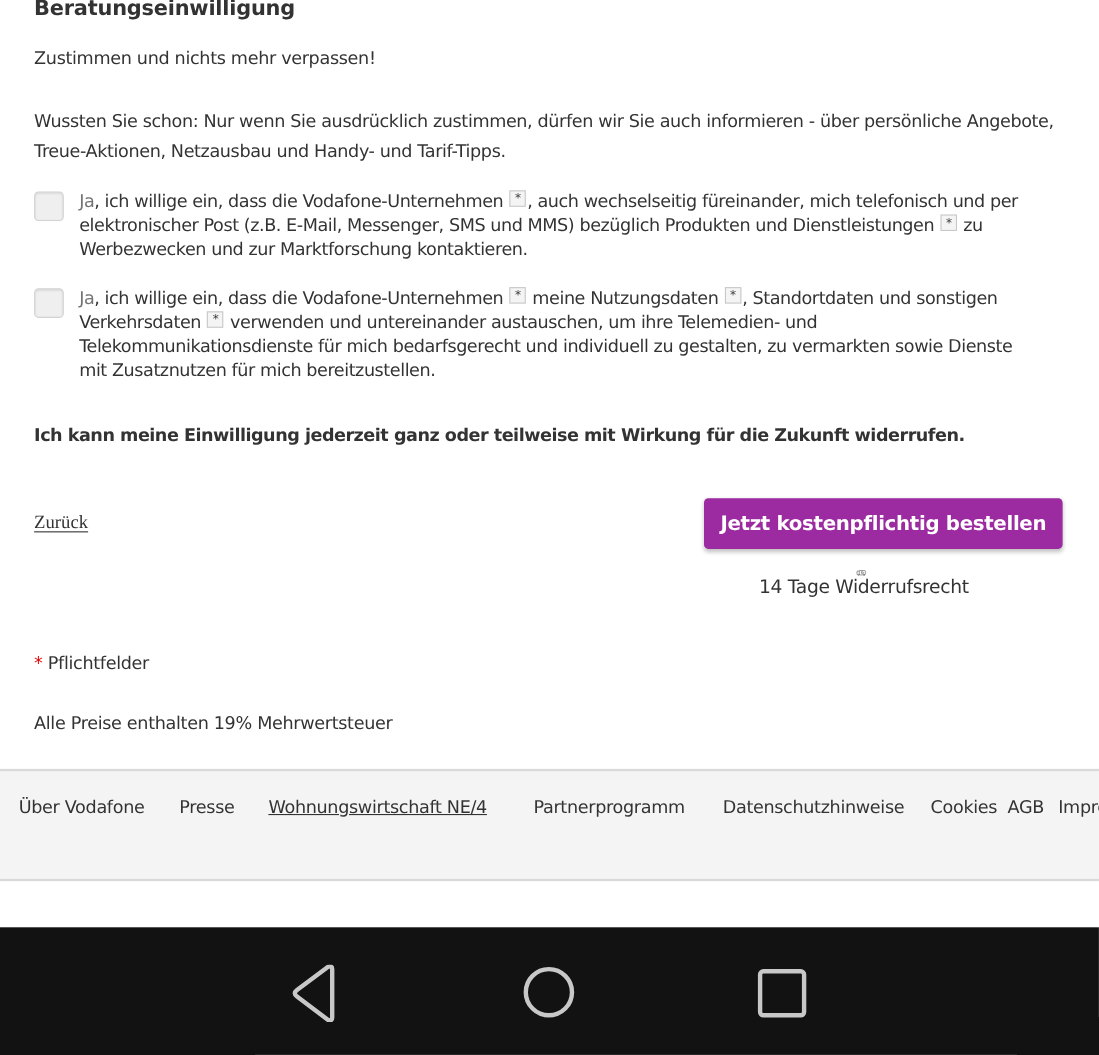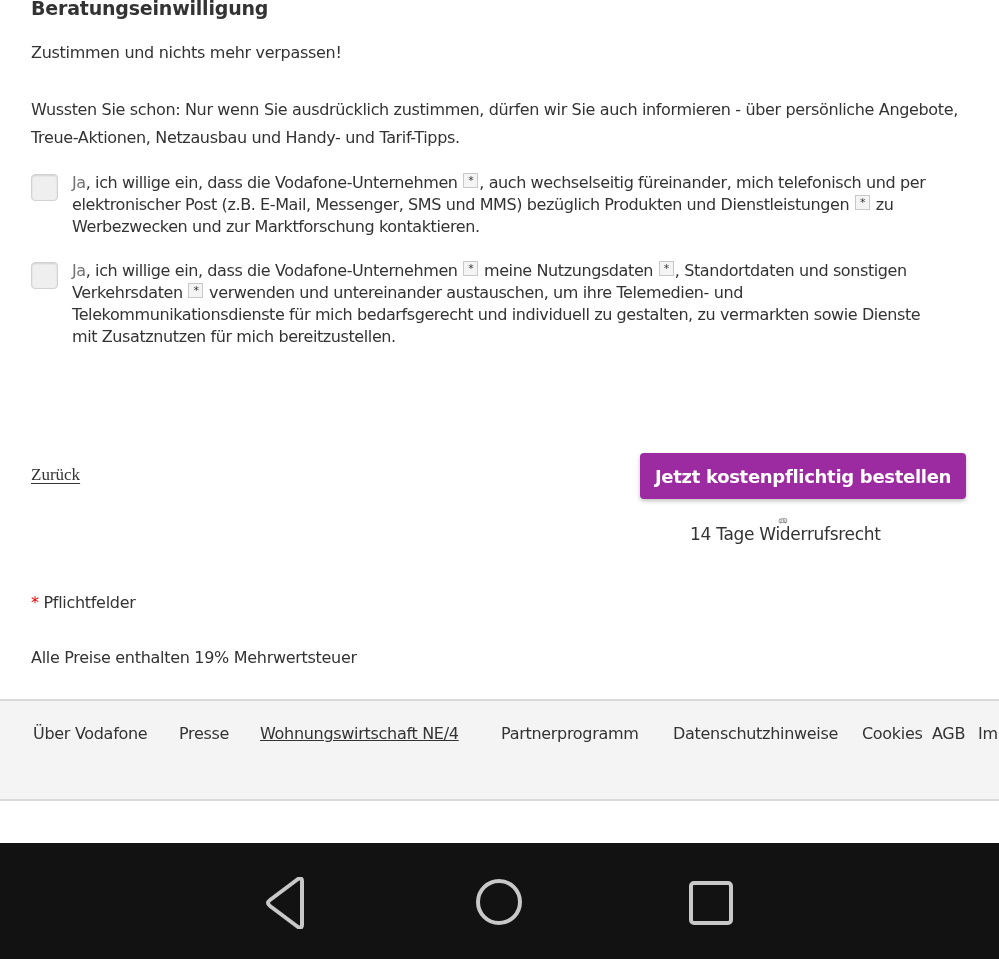--- a/index.html
+++ b/index.html
@@ -182,21 +182,20 @@
       overflow: hidden;
     }
     .footer-link {
       position: absolute;
       top: 23px;
       font-size: 16px;
       color: #333333;
       white-space: nowrap;
       letter-spacing: -0.3px;
       cursor: pointer;
-      margin-left: 16px;
     }
     .navbar {
       position: absolute;
       left: 0;
       top: 843px;
       width: 999px;
       height: 116px;
       background: #121212;
     }
     .nav-btn {
@@ -216,20 +215,21 @@
     <div class="consent" style="top:172px;">
       <div class="checkbox" role="checkbox" aria-checked="false"></div>
       <div class="text"><b>Ja</b><span>, ich willige ein, dass die Vodafone-Unternehmen </span><span class="info-mark">*</span><span>, auch wechselseitig füreinander, mich telefonisch und per elektronischer Post (z.B. E-Mail, Messenger, SMS und MMS) bezüglich Produkten und Dienstleistungen </span><span class="info-mark">*</span><span> zu Werbezwecken und zur Marktforschung kontaktieren.</span></div>
     </div>
 
     <div class="consent" style="top:260px;">
       <div class="checkbox" role="checkbox" aria-checked="false"></div>
       <div class="text"><b>Ja</b><span>, ich willige ein, dass die Vodafone-Unternehmen </span><span class="info-mark">*</span><span> meine Nutzungsdaten </span><span class="info-mark">*</span><span>, Standortdaten und sonstigen Verkehrsdaten </span><span class="info-mark">*</span><span> verwenden und untereinander austauschen, um ihre Telemedien- und Telekommunikationsdienste für mich bedarfsgerecht und individuell zu gestalten, zu vermarkten sowie Dienste mit Zusatznutzen für mich bereitzustellen.</span></div>
     </div>
 
+    <div class="revoke">Ich kann meine Einwilligung jederzeit ganz oder teilweise mit Wirkung für die Zukunft widerrufen.</div>
 
     <a class="back-link">Zurück</a>
 
     <button class="order-button">Jetzt kostenpflichtig bestellen</button>
 
     <div class="withdrawal">
       <svg width="38" height="26" viewBox="0 0 38 26">
         <path d="M10 5 H4 Q2 5 2 8 V17 Q2 19 4 19 H6" fill="none" stroke="#333" stroke-width="2" stroke-linecap="round"></path>
         <rect x="11" y="3" width="24" height="17" rx="3" fill="none" stroke="#333" stroke-width="2"></rect>
         <circle cx="9" cy="20" r="2.3" fill="#fff" stroke="#333" stroke-width="1.8"></circle>

